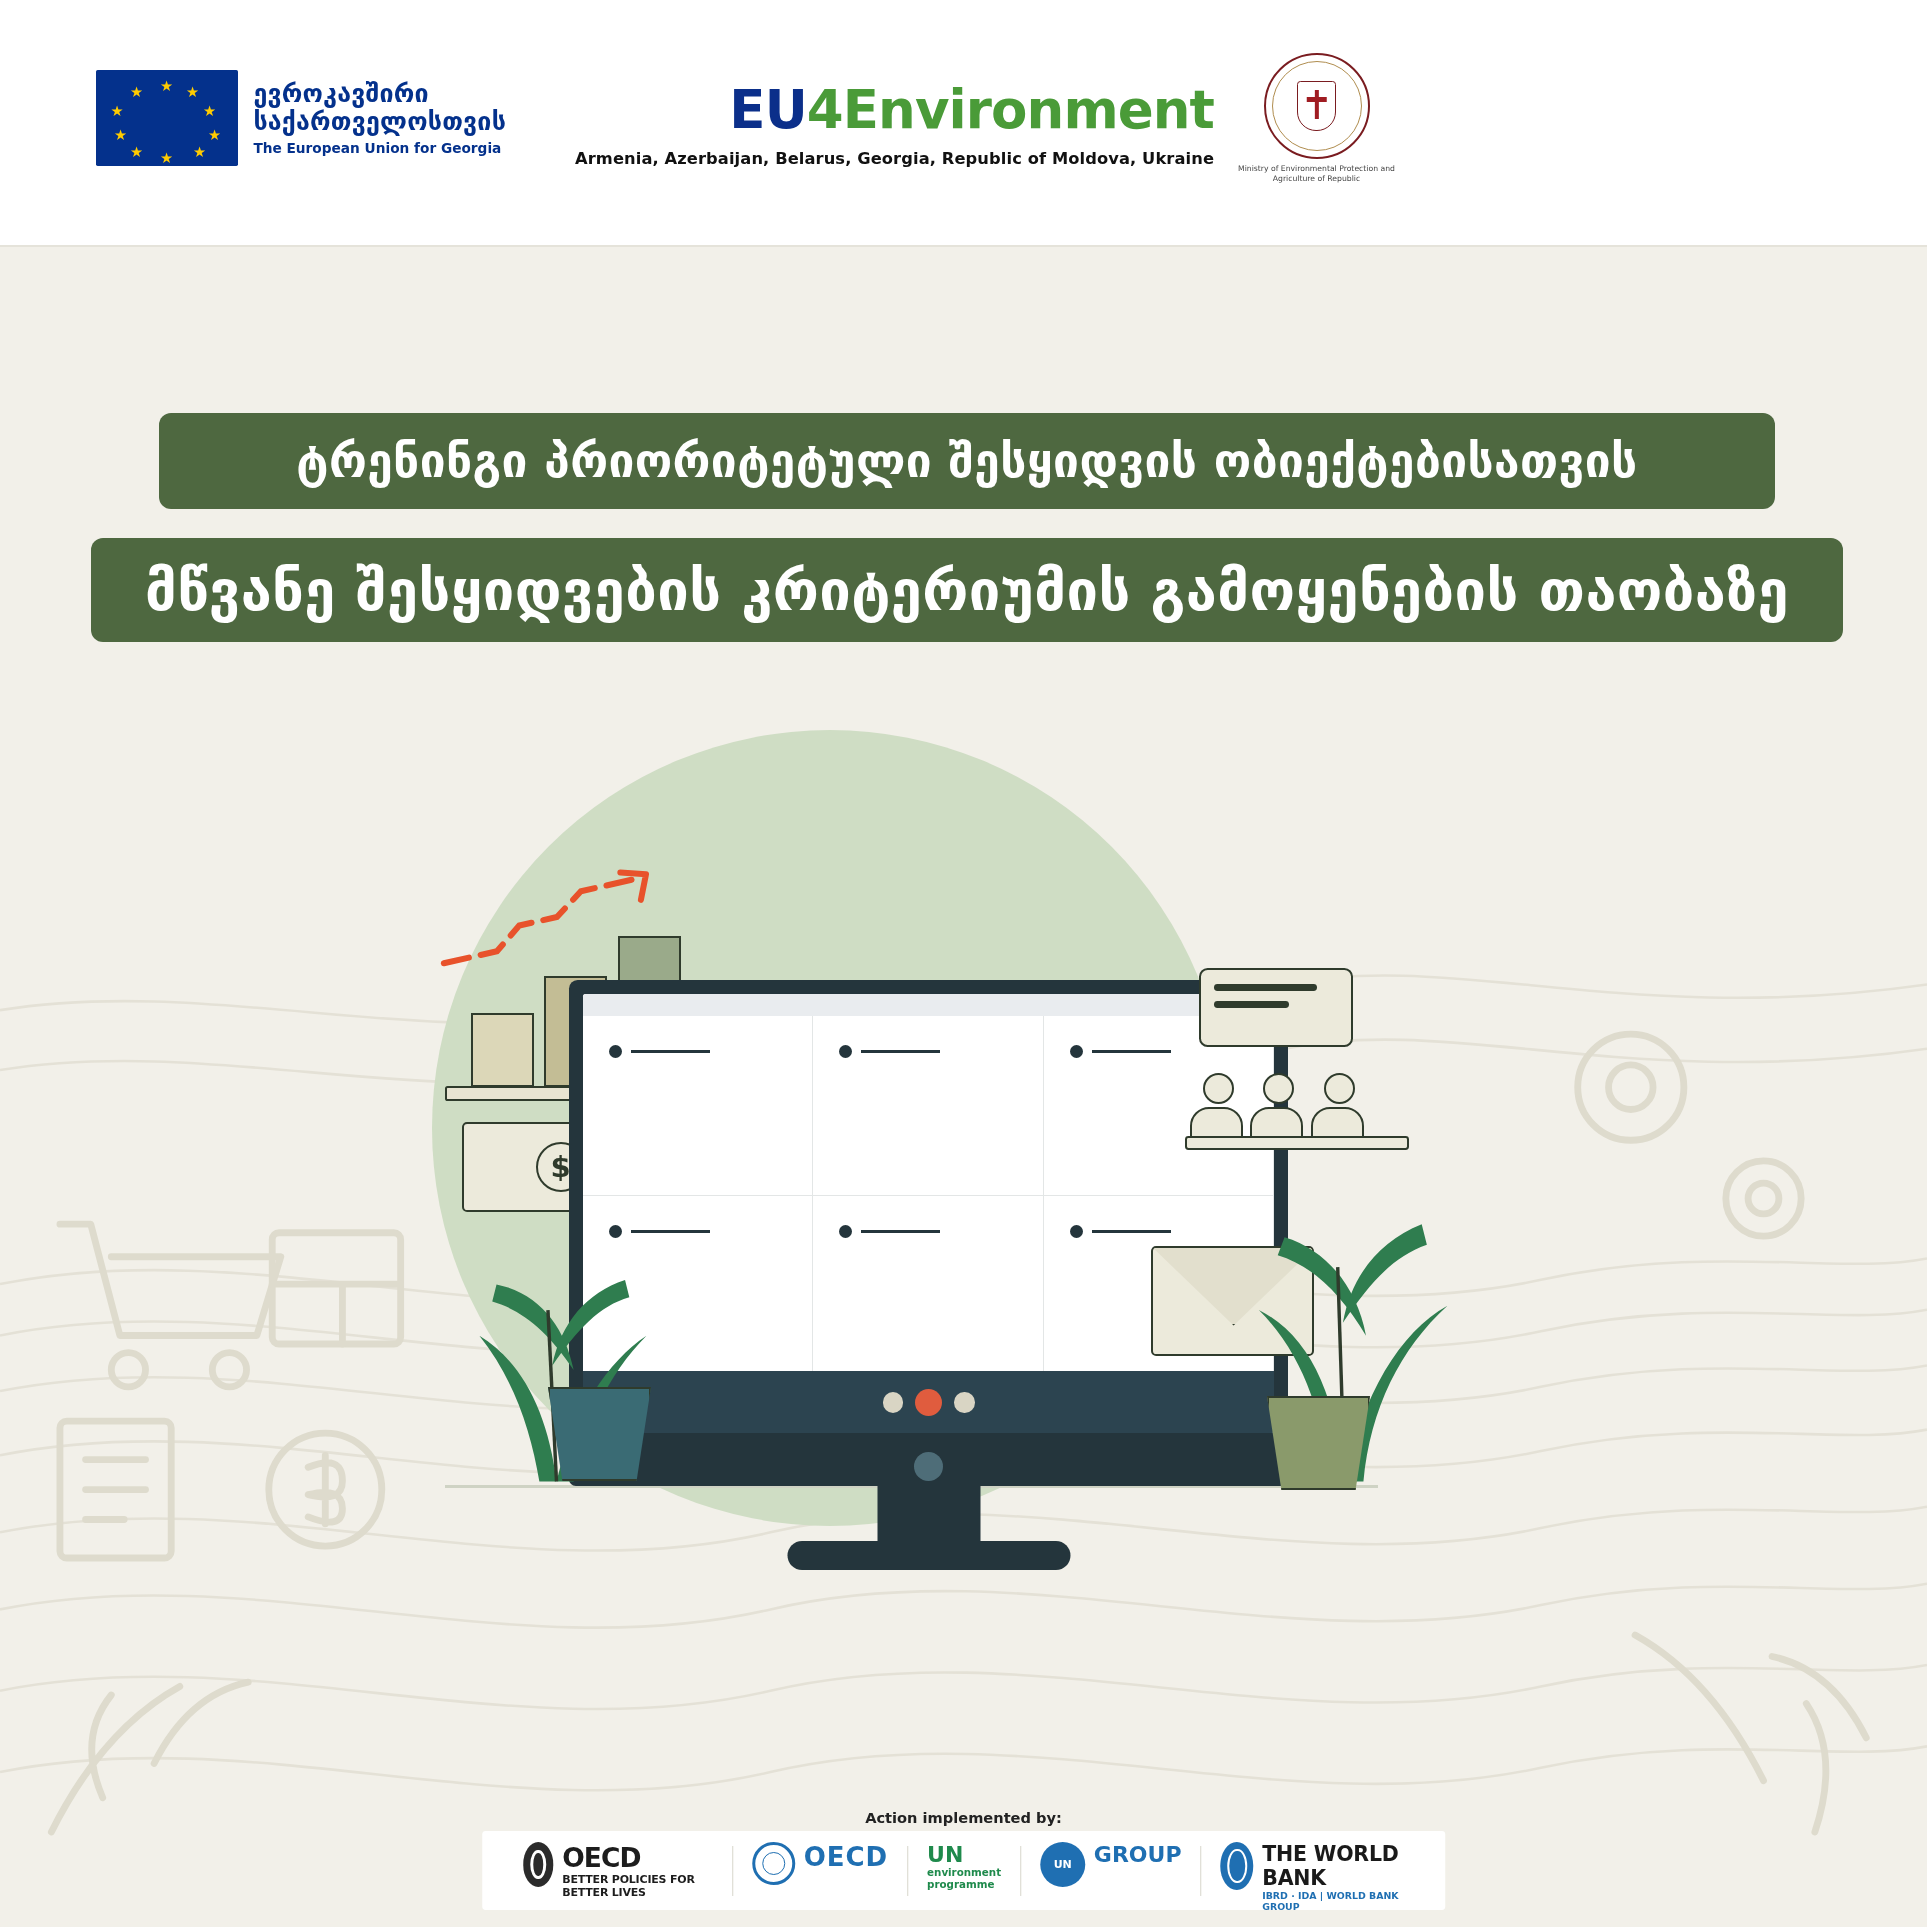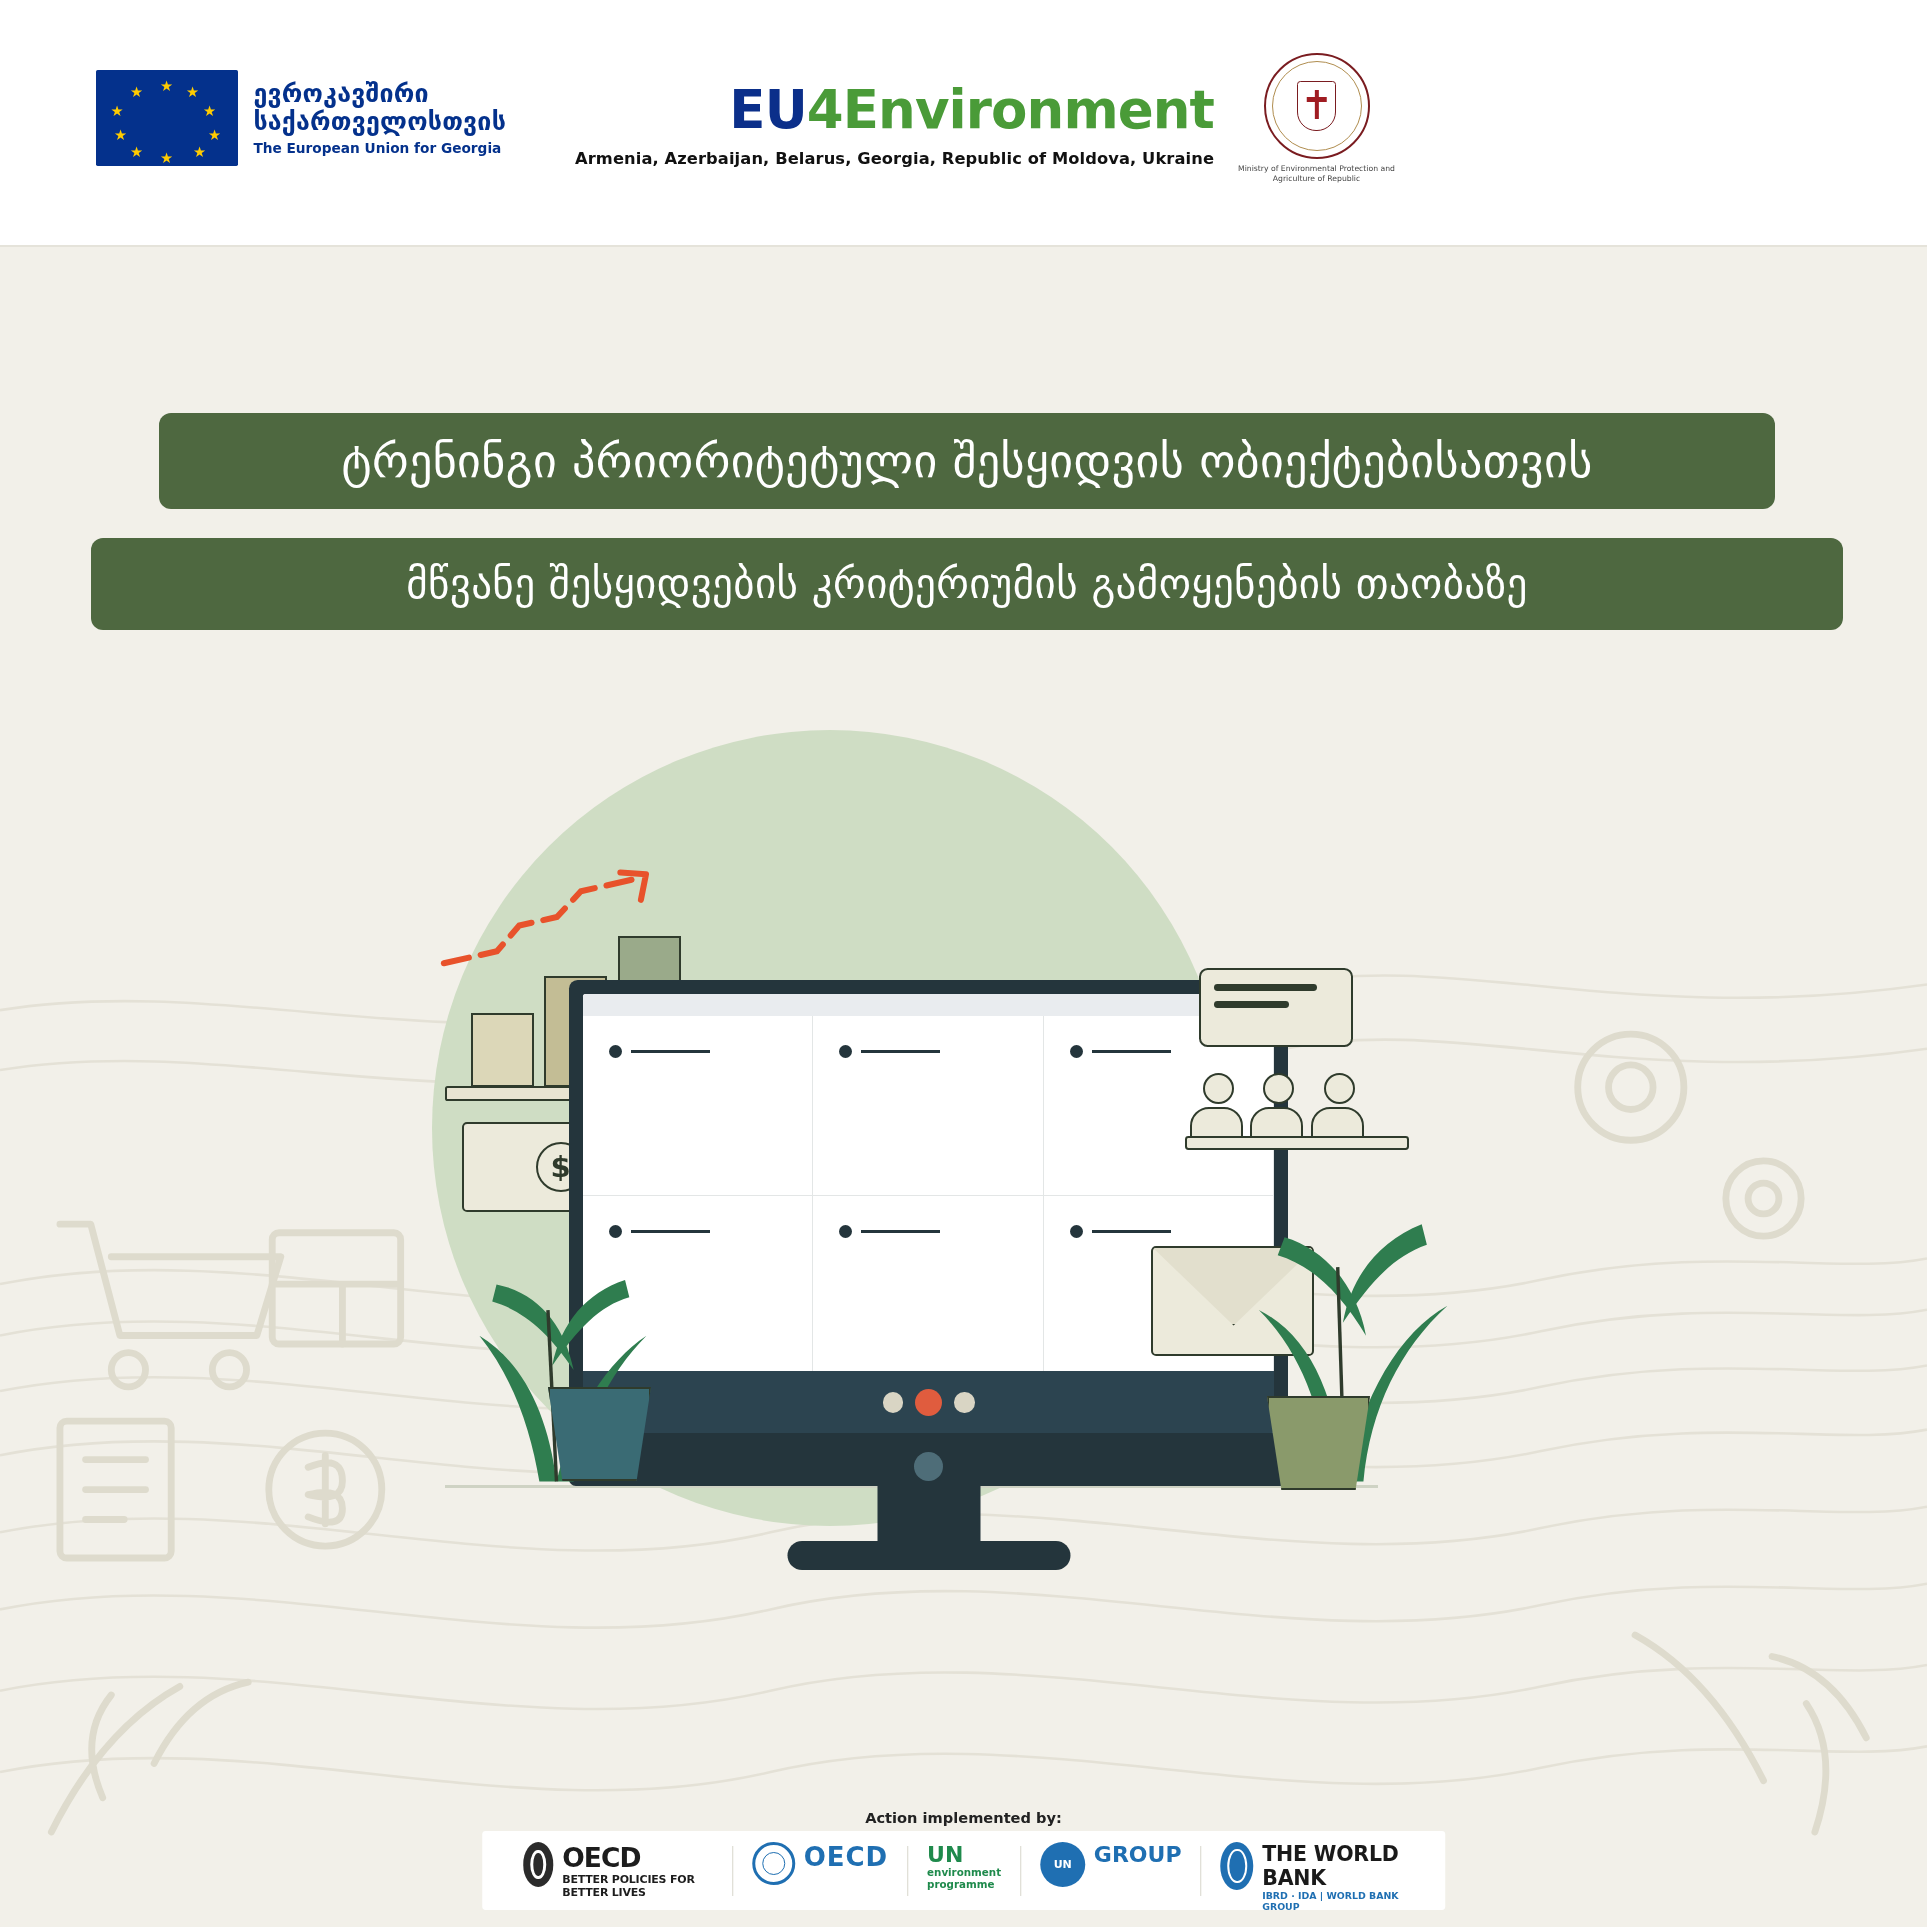--- a/index.html
+++ b/index.html
@@ -92,26 +92,26 @@
   .ic-text .l3 { color: #3f3f3f; font-size: 14.6px; font-weight: 600; margin-top: 1.7px;}
 
   
   .title-band {
     position: absolute;
     background: #4e6840;
     color: #ffffff;
     border-radius: 12px;
     display: flex; align-items: center; justify-content: center;
     text-align: center;
-    font-weight: 400;
+    font-weight: 700;
     letter-spacing: 0.4px;
     padding: 0 29px;
   }
   #title1 { left: 159px; top: 413px; width: 1616px; height: 96px; font-size: 46px; }
-  #title2 { left: 91px; top: 538px; width: 1752px; height: 92px; font-size: 41px; }
+  #title2 { left: 91px; top: 538px; width: 1752px; height: 104px; font-size: 56px; }
 
   
   #illustration { position: absolute; left: 0; top: 685px; width: 1927px; height: 1113px; }
   #green-circle {
     position: absolute; left: 432px; top: 45px; width: 796px; height: 796px;
     background: #cfddc4; border-radius: 50%;
   }
 
   
   #monitor { position: absolute; left: 569px; top: 295px; width: 719px; height: 548px; }

